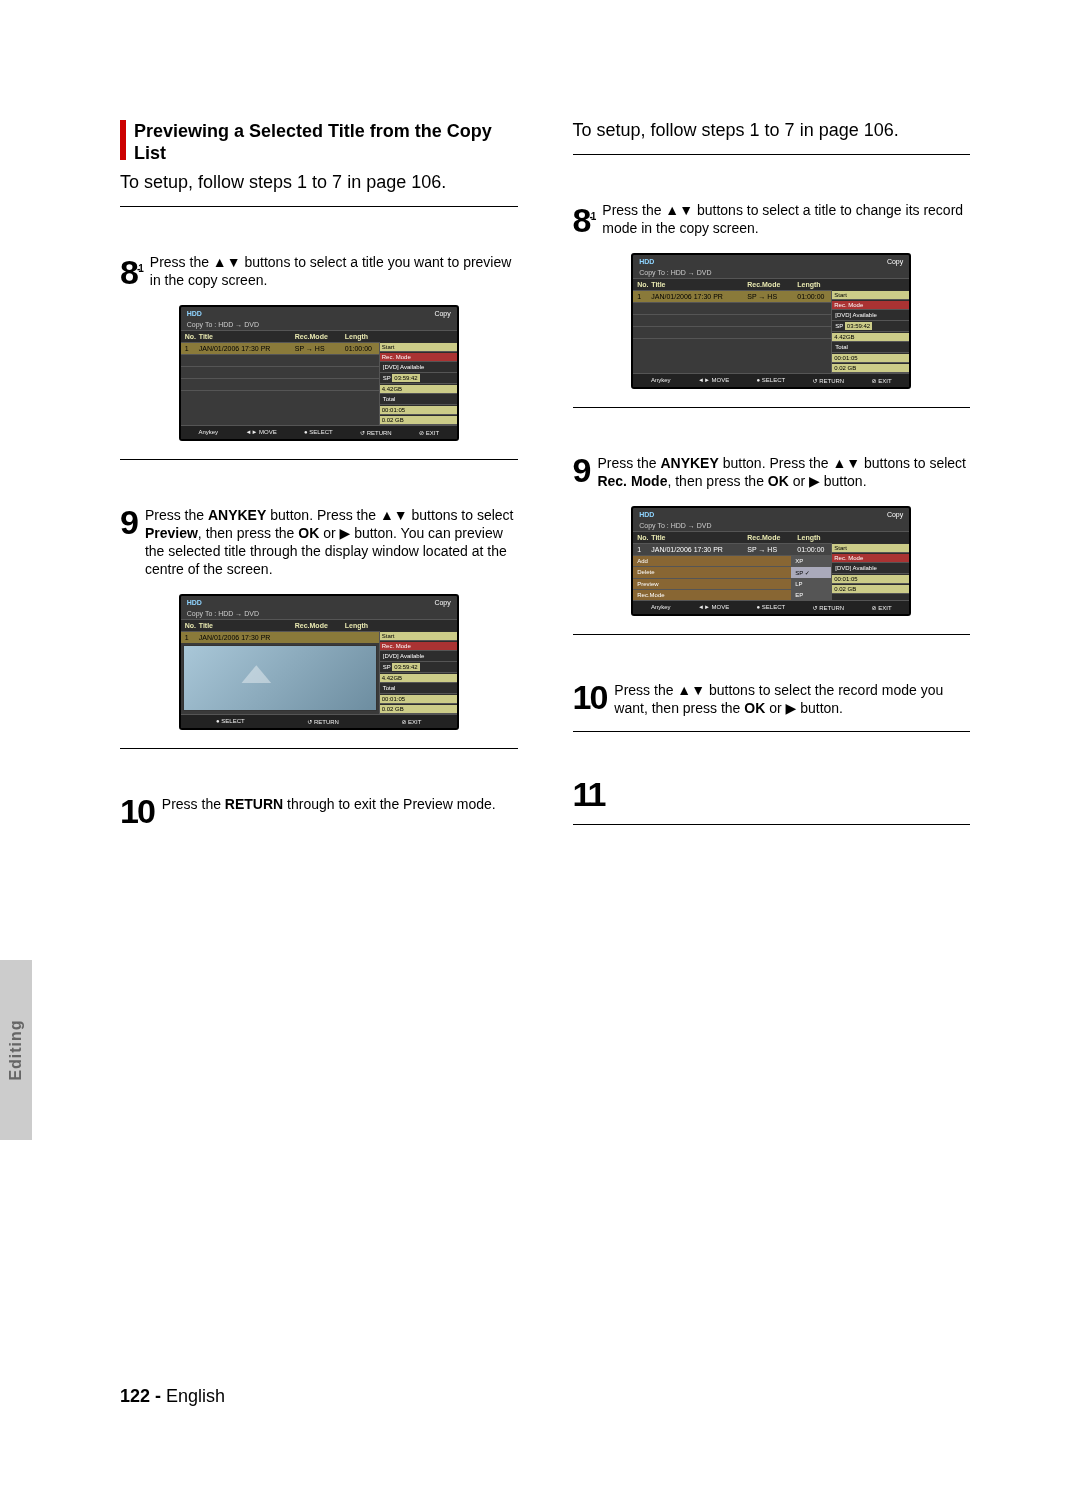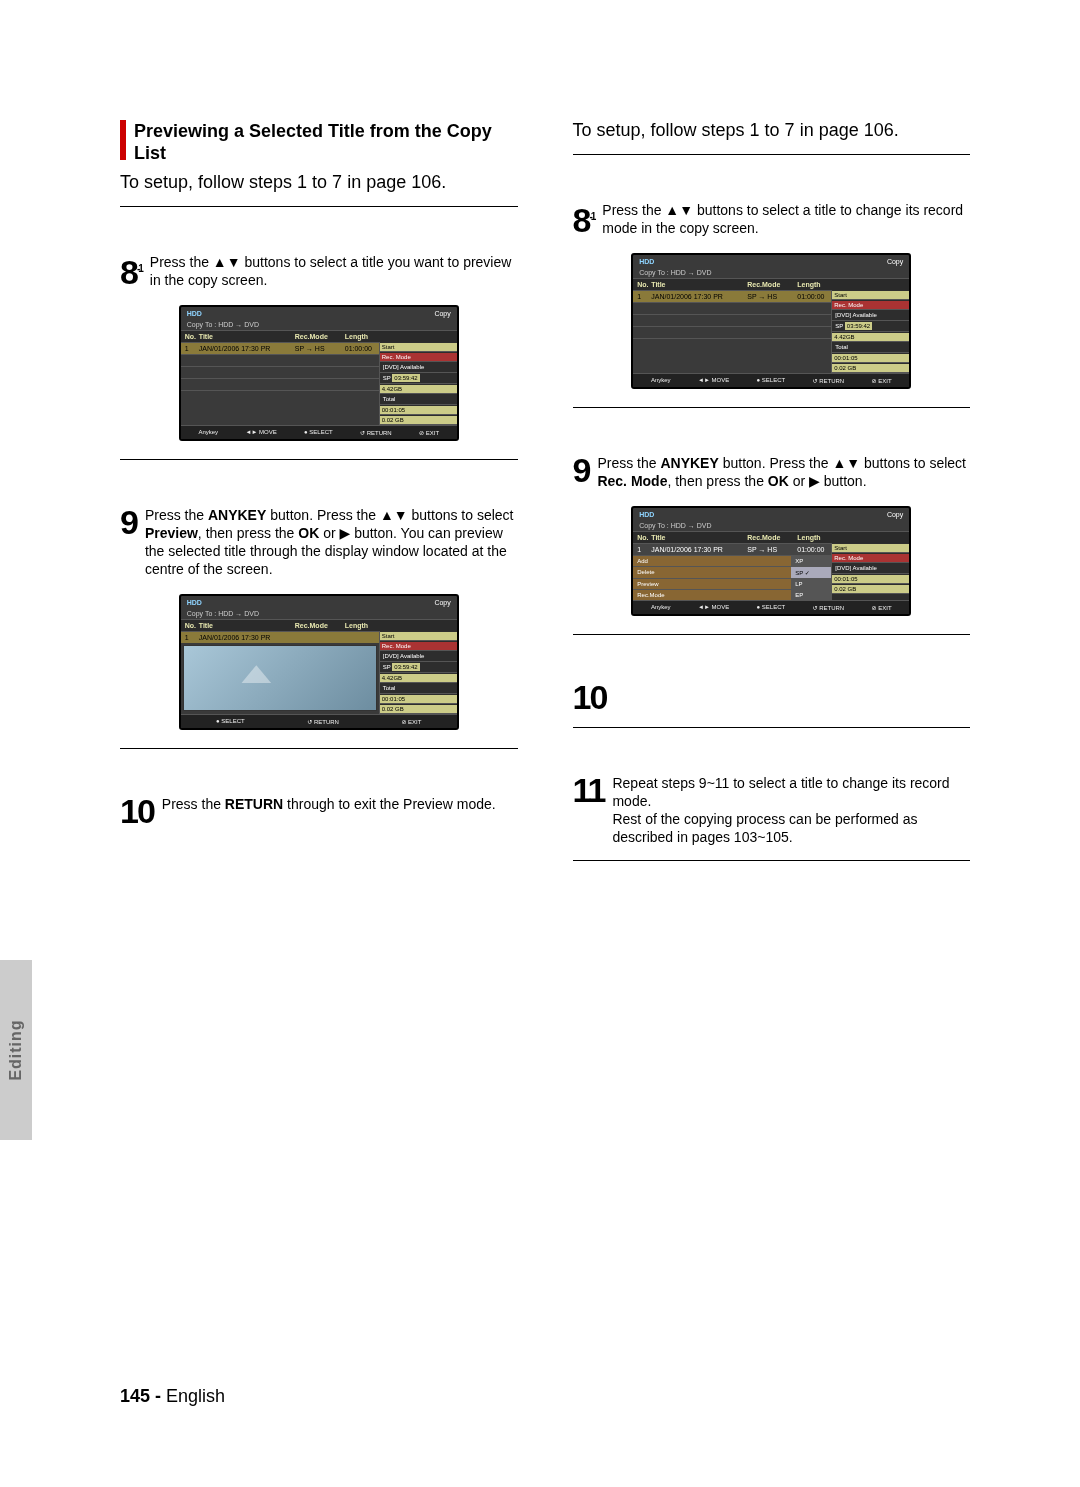--- a/index.html
+++ b/index.html
@@ -411,30 +411,31 @@
         <span>● SELECT</span>
         <span>↺ RETURN</span>
         <span>⊘ EXIT</span>
       </div>
     </div>
 
     <hr class="rule">
 
     <div class="step">
       <div class="step-num">10</div>
+      <div class="step-text">
+        <span>Press the ▲▼ buttons to select the record mode you want, then press the </span><b>OK</b><span> or ▶ button.</span>
+      </div>
     </div>
 
     <hr class="rule">
 
     <div class="step">
       <div class="step-num">11</div>
-      <div class="step-text" style="white-space:pre-line">Repeat steps 9~11 to select a title to change its record mode.
-Rest of the copying process can be performed as described in pages 103~105.</div>
     </div>
 
     <hr class="rule">
   </div>
 </div>
 
 <div class="page-footer">
-  <b>145 -</b>
+  <b>122 -</b>
   <span>English</span>
 </div>
 
 </body></html>

